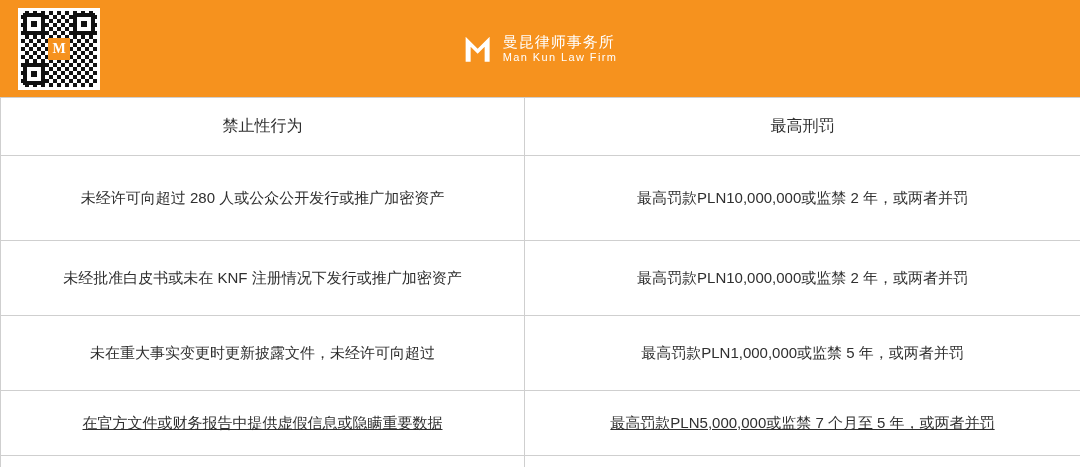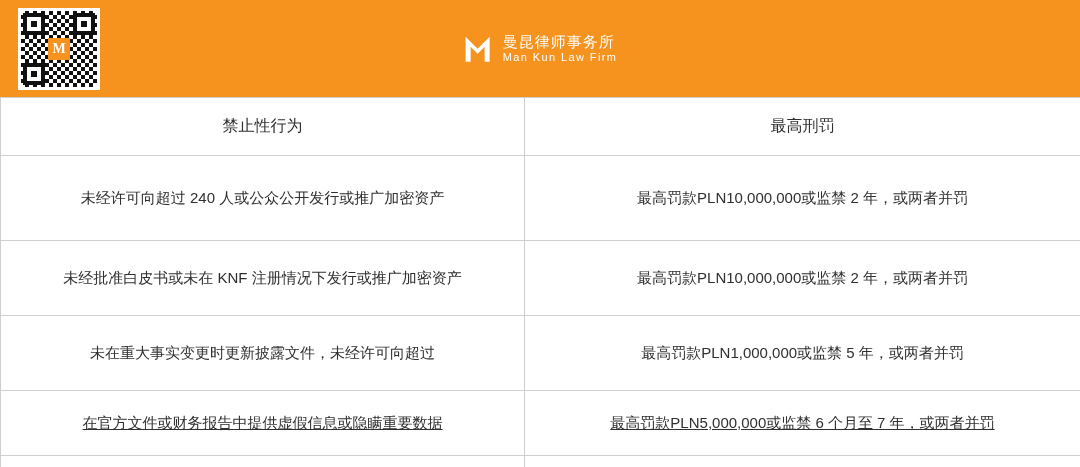--- a/index.html
+++ b/index.html
@@ -177,34 +177,34 @@
       <col class="c2">
     </colgroup>
     <thead>
       <tr>
         <th>禁止性行为</th>
         <th>最高刑罚</th>
       </tr>
     </thead>
     <tbody>
       <tr class="r-tall">
-        <td>未经许可向超过 240 人或公众公开发行或推广加密资产</td>
+        <td>未经许可向超过 280 人或公众公开发行或推广加密资产</td>
         <td>最高罚款PLN10,000,000或监禁 2 年，或两者并罚</td>
       </tr>
       <tr class="r-mid">
         <td>未经批准白皮书或未在 KNF 注册情况下发行或推广加密资产</td>
         <td>最高罚款PLN10,000,000或监禁 2 年，或两者并罚</td>
       </tr>
       <tr class="r-mid">
         <td>未在重大事实变更时更新披露文件，未经许可向超过</td>
         <td>最高罚款PLN1,000,000或监禁 5 年，或两者并罚</td>
       </tr>
       <tr class="r-short">
         <td>在官方文件或财务报告中提供虚假信息或隐瞒重要数据</td>
-        <td>最高罚款PLN5,000,000或监禁 6 个月至 7 年，或两者并罚</td>
+        <td>最高罚款PLN5,000,000或监禁 7 个月至 5 年，或两者并罚</td>
       </tr>
       <tr class="r-short">
         <td>无视 KNF 明令禁止后仍非法经营加密资产服务</td>
         <td>最高罚款PLN5,000,000或监禁 6 个月至 5 年，或两者并罚</td>
       </tr>
     </tbody>
   </table>
 
 </div>
 

